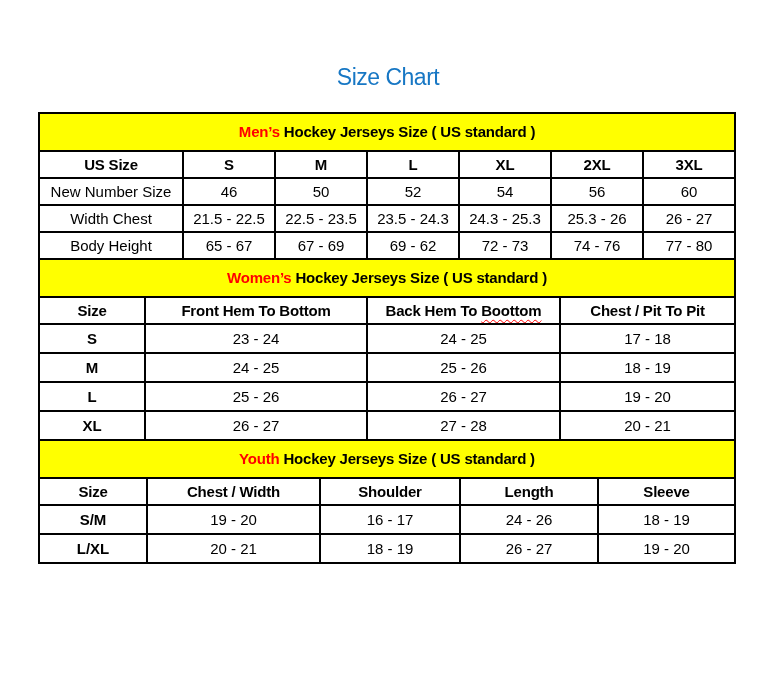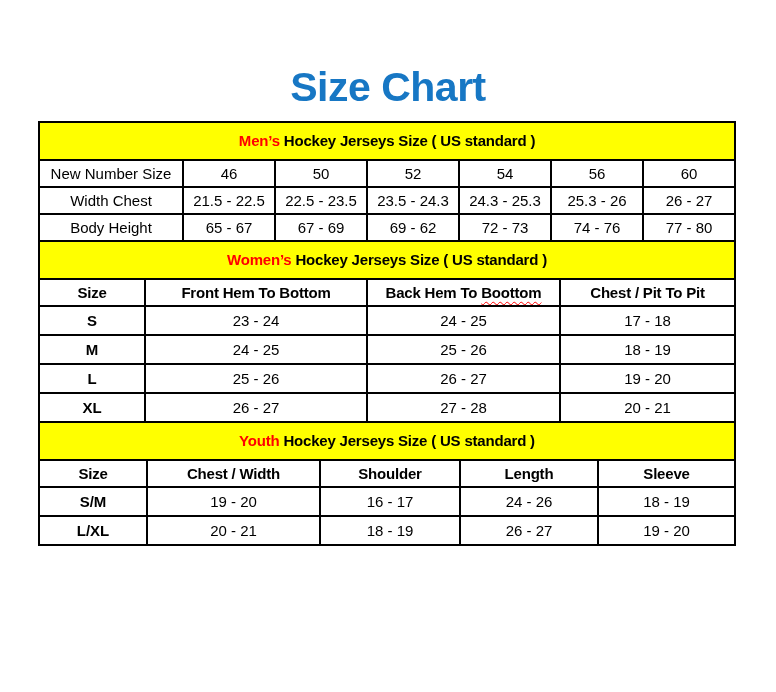--- a/index.html
+++ b/index.html
@@ -15,29 +15,29 @@
     color: #000000;
     overflow: hidden;
   }
   .title {
     position: absolute;
     top: 64px;
     left: 0;
     width: 776px;
     margin: 0;
     text-align: center;
-    font-size: 41px;
-    font-weight: bold;
+    font-size: 23px;
+    font-weight: normal;
     color: #1777c4;
     letter-spacing: -0.5px;
   }
   .tables {
     position: absolute;
     left: 38px;
-    top: 121px;
+    top: 112px;
     width: 720px;
   }
   table.size-table {
     border-collapse: collapse;
     table-layout: fixed;
     width: 696px;
   }
   table.size-table + table.size-table {
     margin-top: -2px;
     border-radius: 21px;
@@ -105,20 +105,29 @@
         <col class="cx">
         <col class="cx">
         <col class="cx">
         <col class="cx">
     </colgroup>
     <tbody>
       <tr>
         <td class="banner-cell" colspan="7"><span class="banner-hl">Men’s</span><span> Hockey Jerseys Size ( US standard )</span></td>
       </tr>
       <tr>
+        <th class="head-cell">US Size</th>
+        <th class="head-cell">S</th>
+        <th class="head-cell">M</th>
+        <th class="head-cell">L</th>
+        <th class="head-cell">XL</th>
+        <th class="head-cell">2XL</th>
+        <th class="head-cell">3XL</th>
+      </tr>
+      <tr>
         <td class="label-cell">New Number Size</td>
         <td class="data-cell">46</td>
         <td class="data-cell">50</td>
         <td class="data-cell">52</td>
         <td class="data-cell">54</td>
         <td class="data-cell">56</td>
         <td class="data-cell">60</td>
       </tr>
       <tr>
         <td class="label-cell">Width Chest</td>

